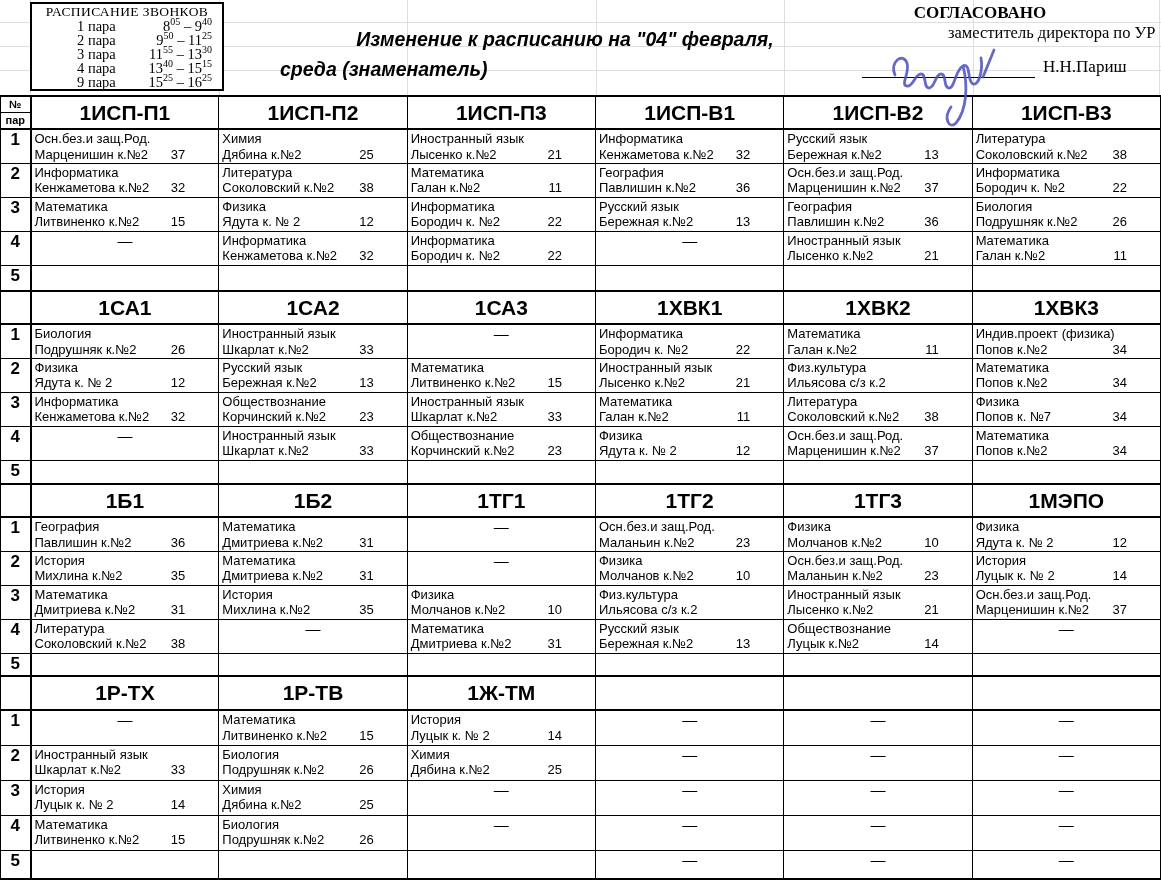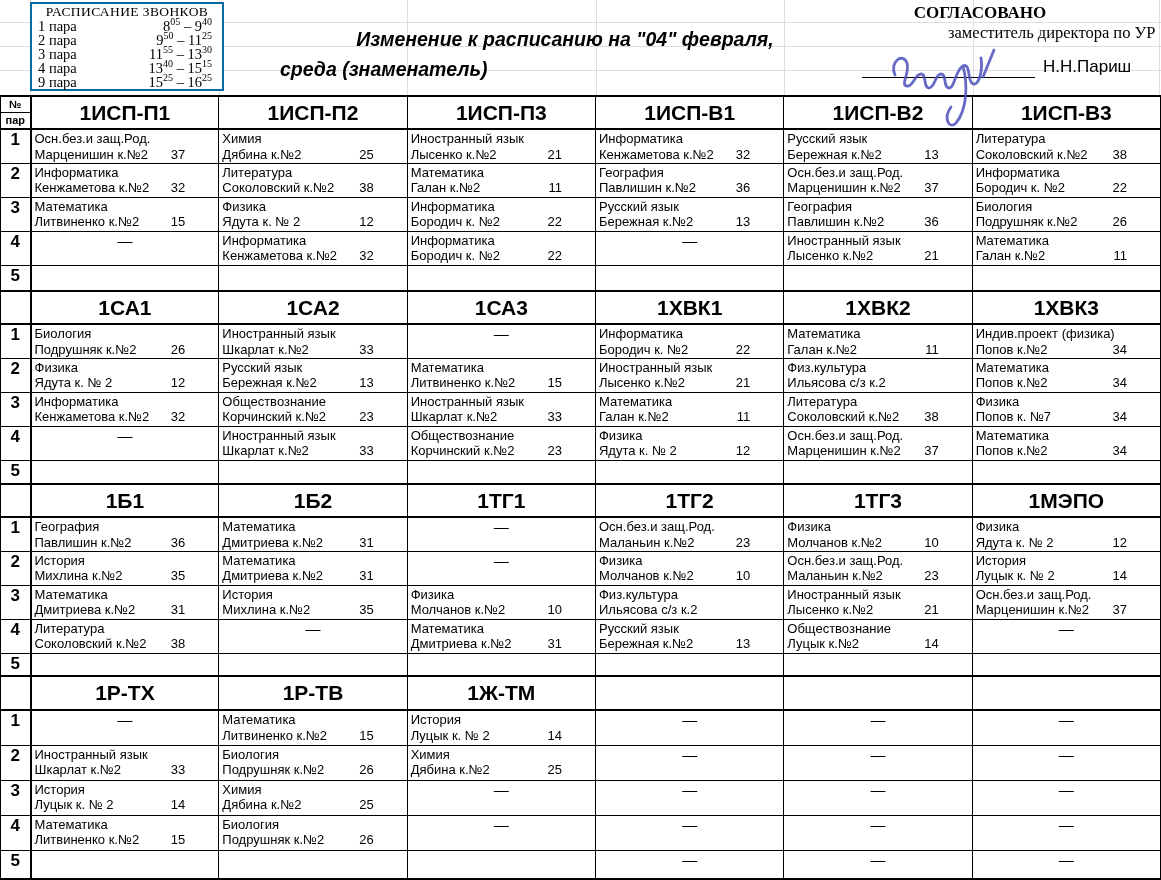--- a/index.html
+++ b/index.html
@@ -5,38 +5,38 @@
   html,body{margin:0;padding:0;background:#fff;}
   body{width:1161px;height:880px;position:relative;overflow:hidden;
        font-family:"Liberation Sans",sans-serif;color:#000;}
 
   
   .top-band{position:absolute;left:0;top:0;width:1161px;height:95px;background:#fff;}
   .gl-h{position:absolute;left:0;width:1161px;height:1px;background:#dedede;}
   .gl-v{position:absolute;top:0;width:1px;height:95px;background:#dedede;}
 
   .bell-box{position:absolute;left:30px;top:2px;width:194px;height:89px;
-            border:2px solid #0369a1;background:#fff;box-sizing:border-box;
+            border:2px solid #000000;background:#fff;box-sizing:border-box;
             padding:1px 6px 16px 6px;font-family:"Liberation Serif",serif;z-index:3;}
   .bell-title{font-size:13.5px;text-align:center;letter-spacing:.4px;line-height:14px;}
-  .bell-row{display:flex;justify-content:space-between;font-size:14.5px;line-height:14.1px;}
+  .bell-row{display:flex;justify-content:space-between;font-size:14.5px;line-height:14.1px;margin-left:39px;}
   .bell-time sup{font-size:10px;line-height:0;}
   .bell-time{padding-right:4px;}
 
   .doc-title-1{position:absolute;left:280px;top:28px;width:570px;text-align:center;
                font-size:19.5px;font-weight:bold;font-style:italic;z-index:2;}
   .doc-title-2{position:absolute;left:280px;top:58px;width:460px;text-align:left;
                font-size:19.5px;font-weight:bold;font-style:italic;z-index:2;}
 
   .appr-1{position:absolute;left:880px;top:3px;width:200px;text-align:center;
           font-family:"Liberation Serif",serif;font-size:17px;font-weight:bold;}
   .appr-2{position:absolute;left:901px;top:23px;font-family:"Liberation Serif",serif;font-size:16.5px;margin-left:47px;}
   .sig-line{position:absolute;left:862px;top:62px;width:173px;height:15px;
             border-bottom:1.5px solid #000;}
-  .appr-name{position:absolute;left:1043px;top:57px;font-family:Liberation Sans, sans-serif;font-size:17px;}
+  .appr-name{position:absolute;left:1043px;top:57px;font-family:Liberation Serif, serif;font-size:17px;}
   .sig-svg{position:absolute;left:855px;top:30px;z-index:6;pointer-events:none;}
 
   
   table.sched{position:absolute;left:0;top:95px;width:1161px;border-collapse:collapse;
               table-layout:fixed;border:1.5px solid #000;border-bottom:2.5px solid #000;}
   table.sched td{border:1px solid #000;padding:0 3px;vertical-align:top;overflow:hidden;box-sizing:border-box;}
   tr.sec-header td{border-top:2.5px solid #000;border-bottom:2.5px solid #000;
                    text-align:center;vertical-align:middle;font-weight:bold;font-size:21px;padding:0;}
   td.numcol{border-right:2px solid #000 !important;text-align:center;padding:0 1px;}
   td.pairnum{font-weight:bold;font-size:17px;vertical-align:middle;}

